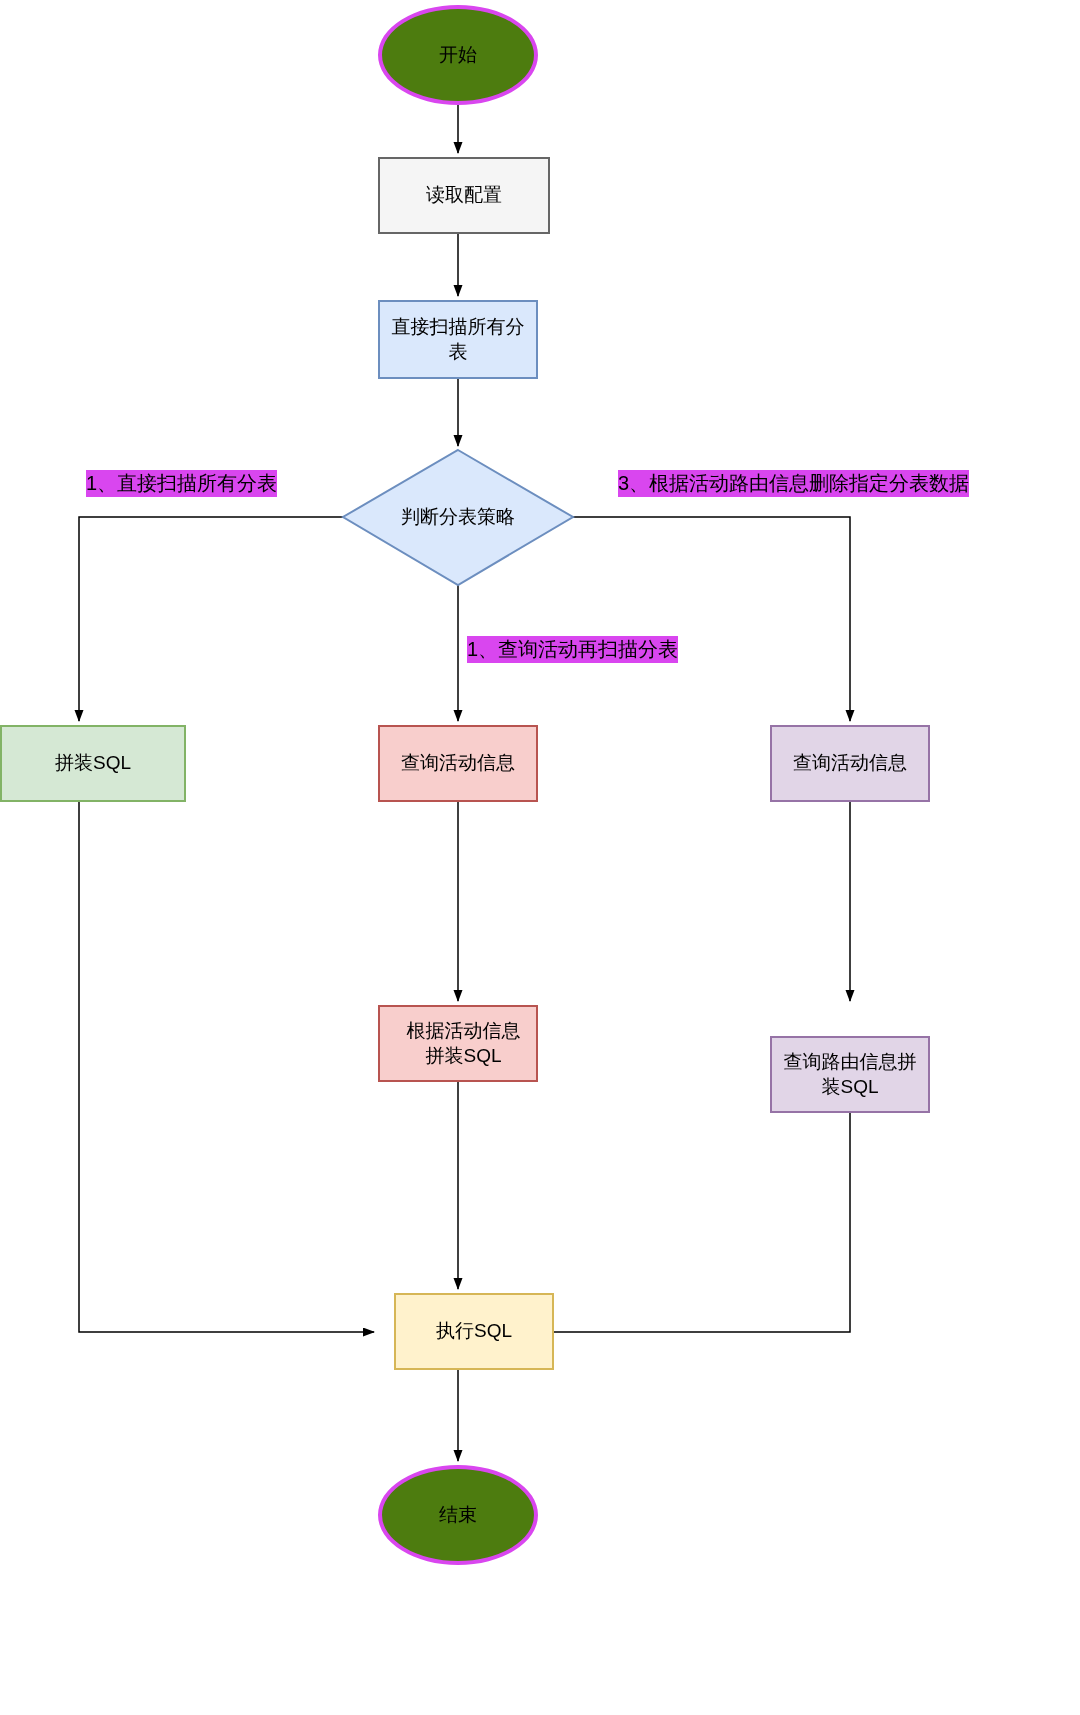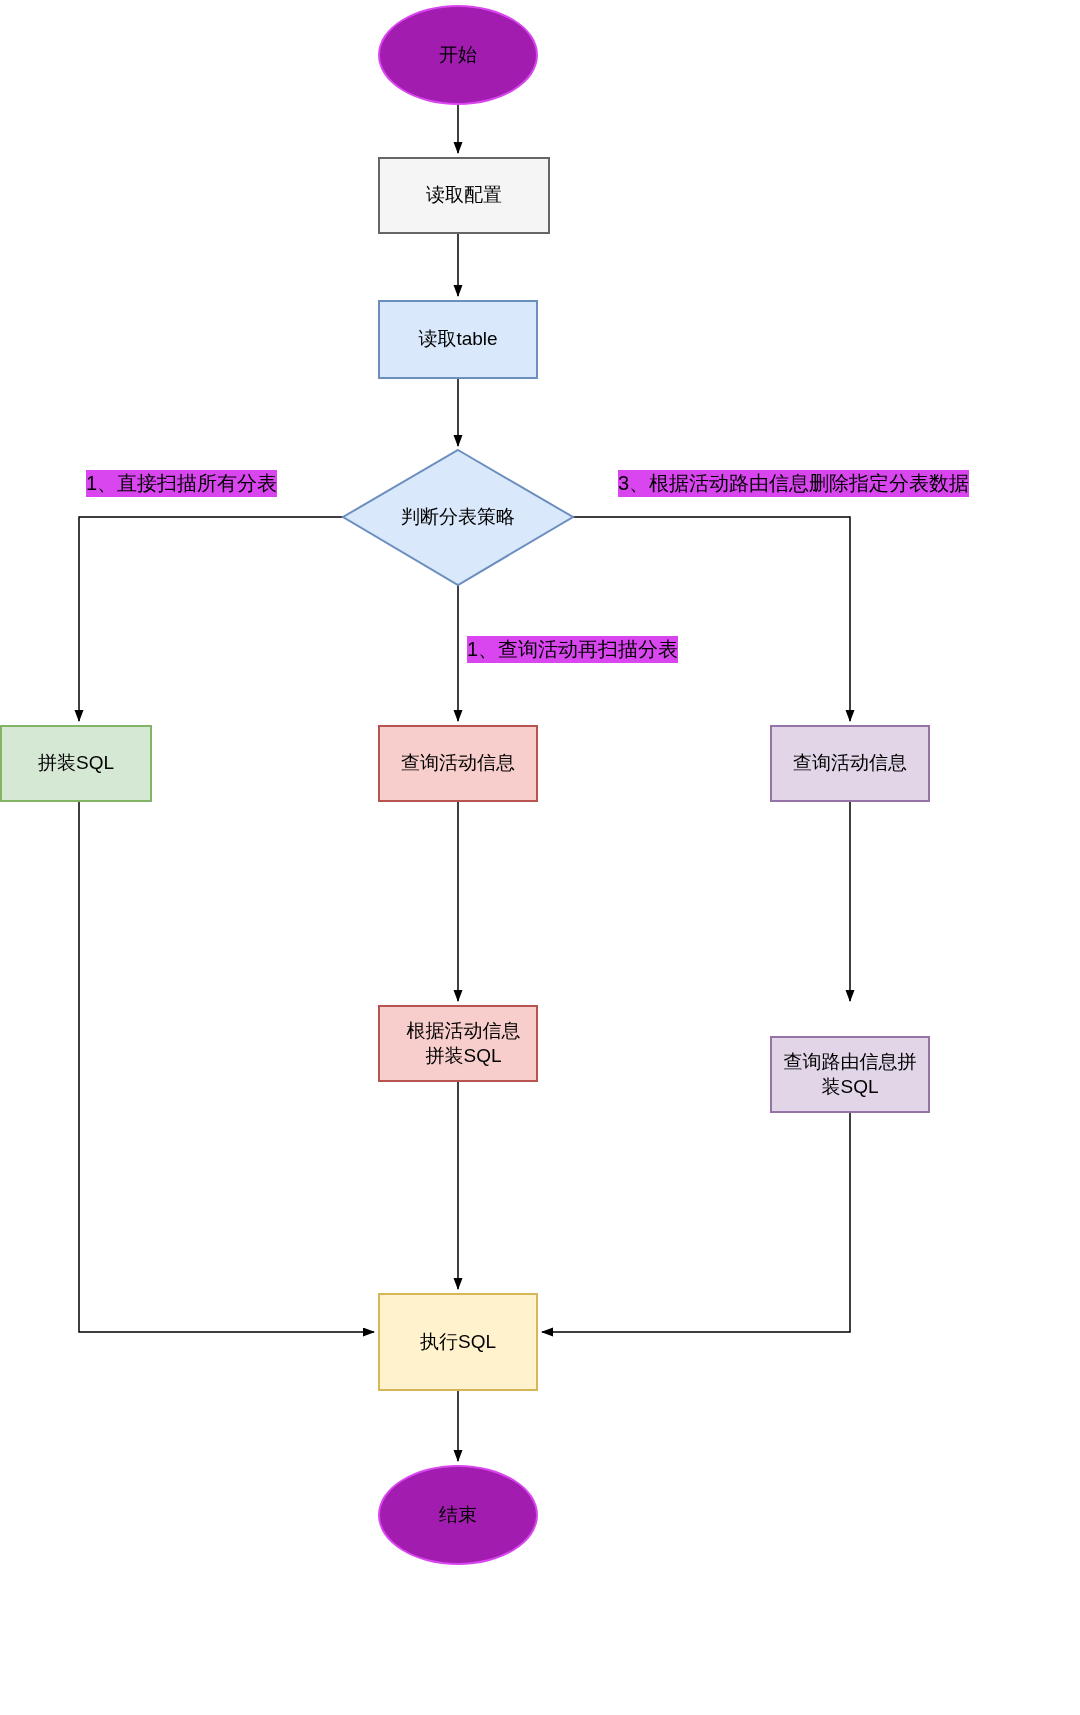--- a/index.html
+++ b/index.html
@@ -13,21 +13,21 @@
   .canvas { position: absolute; inset: 0; width: 1080px; height: 1715px; }
   svg.edges { position: absolute; left: 0; top: 0; width: 1080px; height: 1715px; }
   .node {
     position: absolute;
     display: flex; align-items: center; justify-content: center;
     text-align: center;
     font-size: 19px; line-height: 1.3;
     padding: 4px 8px;
   }
   .rect { border: 2px solid #000; }
-  .ellipse { border: 2px solid #d946ef; border-radius: 50%; background: #a21caf; }
+  .ellipse { border: 4px solid #d946ef; border-radius: 50%; background: #4d7c0f; }
   .gray   { background: var(--gray-fill,  #f5f5f5); border-color: var(--gray-border,  #666666); }
   .blue   { background: var(--blue-fill,  #dae8fc); border-color: var(--blue-border,  #6c8ebf); }
   .green  { background: var(--green-fill, #d5e8d4); border-color: var(--green-border, #82b366); }
   .red    { background: var(--red-fill,   #f8cecc); border-color: var(--red-border,   #b85450); }
   .purple { background: var(--purple-fill,#e1d5e7); border-color: var(--purple-border,#9673a6); }
   .yellow { background: var(--yellow-fill,#fff2cc); border-color: var(--yellow-border,#d6b656); }
   .diamond-label {
     position: absolute;
     display: flex; align-items: center; justify-content: center;
     text-align: left; font-size: 19px;
@@ -69,48 +69,48 @@
 
   <div class="node ellipse" style="left:378px; top:5px; width:160px; height:100px;">
     <span>开始</span>
   </div>
 
   <div class="node rect gray" style="left:378px; top:157px; width:172px; height:77px;">
     <span>读取配置</span>
   </div>
 
   <div class="node rect blue" style="left:378px; top:300px; width:160px; height:79px;">
-    <span>读取table</span>
+    <span>直接扫描所有分表</span>
   </div>
 
   <div class="diamond-label" style="left:358px; top:497px; width:200px; height:40px;">
     <span>判断分表策略</span>
   </div>
 
-  <div class="node rect green" style="left:0px; top:725px; width:152px; height:77px;">
+  <div class="node rect green" style="left:0px; top:725px; width:186px; height:77px;">
     <span>拼装SQL</span>
   </div>
 
   <div class="node rect red" style="left:378px; top:725px; width:160px; height:77px;">
     <span>查询活动信息</span>
   </div>
 
   <div class="node rect purple" style="left:770px; top:725px; width:160px; height:77px;">
     <span>查询活动信息</span>
   </div>
 
   <div class="node rect red" style="left:378px; top:1005px; width:160px; height:77px;padding-left:19px;">
     <span>根据活动信息拼装SQL</span>
   </div>
 
   <div class="node rect purple" style="left:770px; top:1036px; width:160px; height:77px;">
     <span>查询路由信息拼装SQL</span>
   </div>
 
-  <div class="node rect yellow" style="left:378px; top:1293px; width:160px; height:98px;">
+  <div class="node rect yellow" style="left:394px; top:1293px; width:160px; height:77px;">
     <span>执行SQL</span>
   </div>
 
   <div class="node ellipse" style="left:378px; top:1465px; width:160px; height:100px;">
     <span>结束</span>
   </div>
 
   <div class="edge-label" style="left:86px; top:470px;">1、直接扫描所有分表</div>
 
   <div class="edge-label" style="left:467px; top:636px;">1、查询活动再扫描分表</div>

